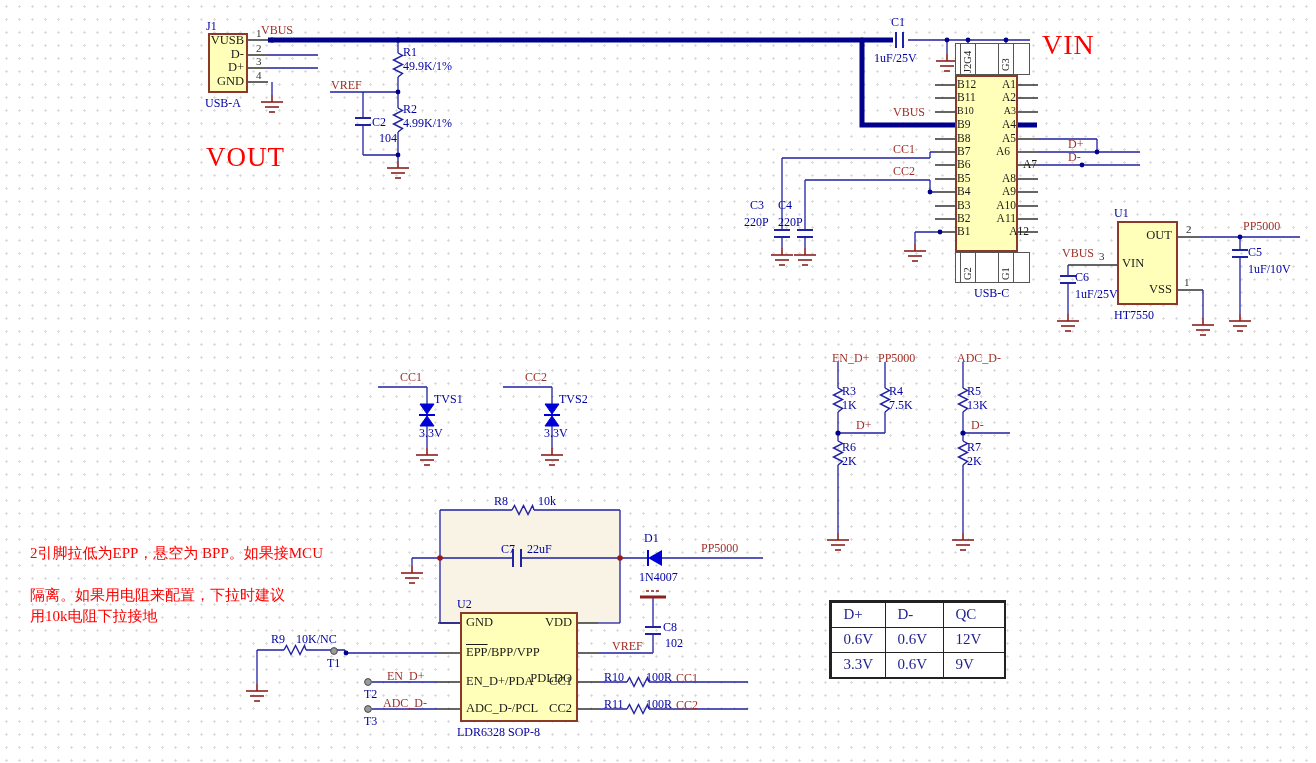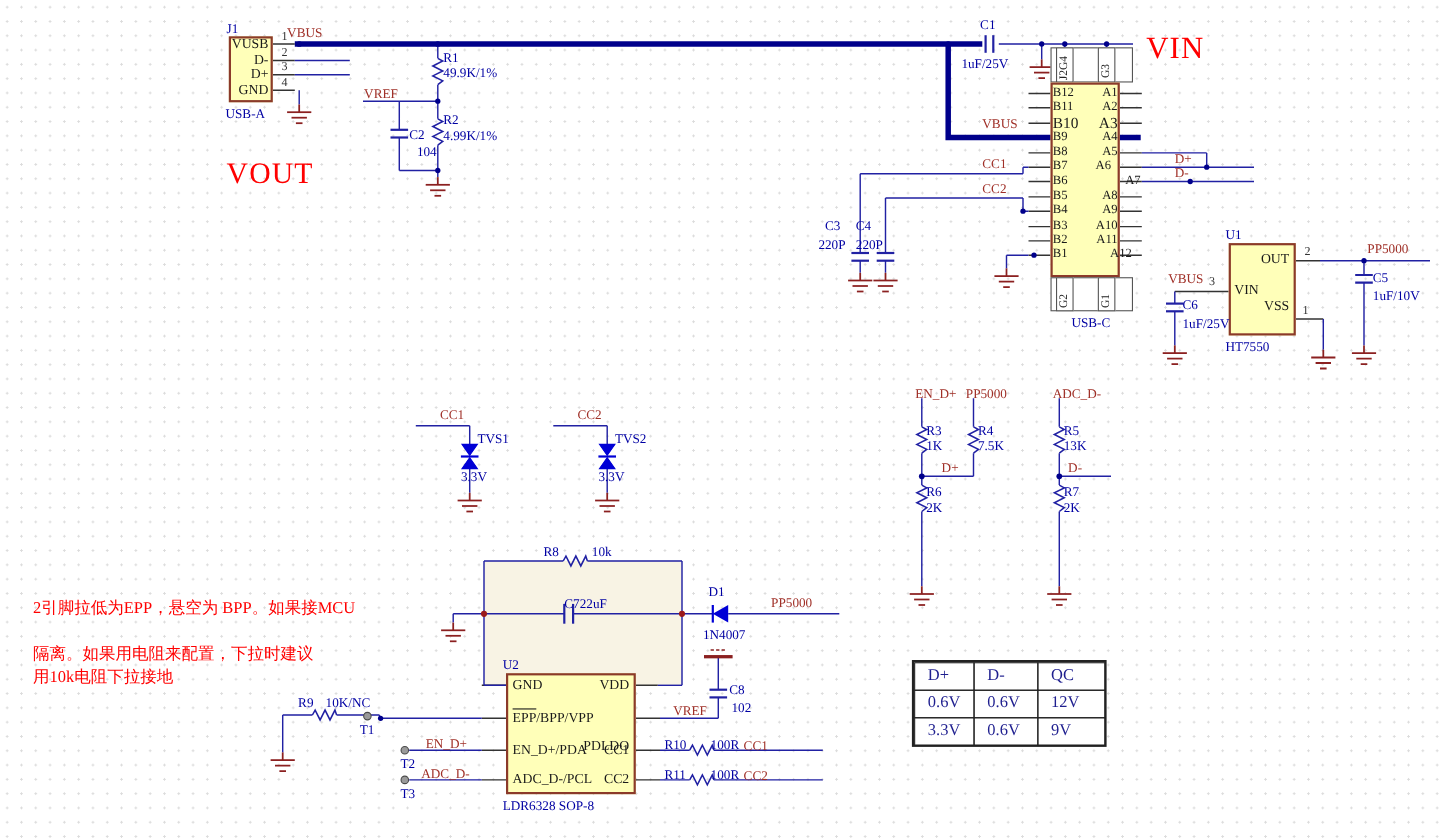--- a/index.html
+++ b/index.html
@@ -241,21 +241,21 @@
   <div class="lbl net" style="left:1068px;top:138px;">D+</div>
   <div class="lbl net" style="left:1068px;top:151px;">D-</div>
   <div style="position:absolute;left:957px;top:78px;width:59px;display:flex;justify-content:space-between;font-size:11.5px;color:#1a1a1a;">
       <span>B12</span>
       <span>A1</span>
     </div>
   <div style="position:absolute;left:957px;top:91px;width:59px;display:flex;justify-content:space-between;font-size:11.5px;color:#1a1a1a;">
       <span>B11</span>
       <span>A2</span>
     </div>
-  <div style="position:absolute;left:957px;top:105px;width:59px;display:flex;justify-content:space-between;font-size:14px;color:#1a1a1a;">
+  <div style="position:absolute;left:957px;top:105px;width:59px;display:flex;justify-content:space-between;font-size:10px;color:#1a1a1a;">
       <span>B10</span>
       <span>A3</span>
     </div>
   <div style="position:absolute;left:957px;top:118px;width:59px;display:flex;justify-content:space-between;font-size:11.5px;color:#1a1a1a;">
       <span>B9</span>
       <span>A4</span>
     </div>
   <div style="position:absolute;left:957px;top:132px;width:59px;display:flex;justify-content:space-between;font-size:11.5px;color:#1a1a1a;">
       <span>B8</span>
       <span>A5</span>
@@ -291,21 +291,21 @@
   <div class="lbl des" style="left:974px;top:287px;">USB-C</div>
 
   <div class="lbl des" style="left:750px;top:199px;">C3</div>
   <div class="lbl des" style="left:778px;top:199px;">C4</div>
   <div class="lbl des" style="left:744px;top:216px;">220P</div>
   <div class="lbl des" style="left:778px;top:216px;">220P</div>
 
   <div class="lbl des" style="left:1114px;top:207px;">U1</div>
   <div class="lbl pin right-align" style="left:1120px;top:229px;width:52px;">OUT</div>
   <div class="lbl pin" style="left:1122px;top:257px;">VIN</div>
-  <div class="lbl pin right-align" style="left:1120px;top:272px;width:52px;">VSS</div>
+  <div class="lbl pin right-align" style="left:1120px;top:283px;width:52px;">VSS</div>
   <div class="lbl num" style="left:1186px;top:223px;">2</div>
   <div class="lbl num" style="left:1099px;top:250px;">3</div>
   <div class="lbl num" style="left:1184px;top:276px;">1</div>
   <div class="lbl des" style="left:1114px;top:309px;">HT7550</div>
   <div class="lbl net" style="left:1062px;top:247px;">VBUS</div>
   <div class="lbl net" style="left:1243px;top:220px;">PP5000</div>
   <div class="lbl des" style="left:1248px;top:246px;">C5</div>
   <div class="lbl des" style="left:1248px;top:263px;">1uF/10V</div>
   <div class="lbl des" style="left:1075px;top:271px;">C6</div>
   <div class="lbl des" style="left:1075px;top:288px;">1uF/25V</div>
@@ -332,21 +332,21 @@
   <div class="lbl des" style="left:842px;top:455px;">2K</div>
   <div class="lbl des" style="left:967px;top:441px;">R7</div>
   <div class="lbl des" style="left:967px;top:455px;">2K</div>
 
   <div class="lbl note-red-sm" style="left:30px;top:543px;">2引脚拉低为EPP，悬空为 BPP。如果接MCU</div>
   <div class="lbl note-red-sm" style="left:30px;top:585px;">隔离。如果用电阻来配置，下拉时建议</div>
   <div class="lbl note-red-sm" style="left:30px;top:606px;">用10k电阻下拉接地</div>
 
   <div class="lbl des" style="left:494px;top:495px;">R8</div>
   <div class="lbl des" style="left:538px;top:495px;">10k</div>
-  <div class="lbl des" style="left:513px;top:543px;text-align:center;">C7</div>
+  <div class="lbl des" style="left:501px;top:543px;text-align:center;">C7</div>
   <div class="lbl des" style="left:527px;top:543px;">22uF</div>
   <div class="lbl des" style="left:644px;top:532px;">D1</div>
   <div class="lbl des" style="left:639px;top:571px;">1N4007</div>
   <div class="lbl net" style="left:701px;top:542px;">PP5000</div>
   <div class="lbl des" style="left:663px;top:621px;">C8</div>
   <div class="lbl des" style="left:665px;top:637px;">102</div>
   <div class="lbl net" style="left:612px;top:640px;">VREF</div>
 
   <div class="lbl des" style="left:457px;top:598px;">U2</div>
   <div class="lbl pin" style="left:466px;top:616px;">GND</div>

